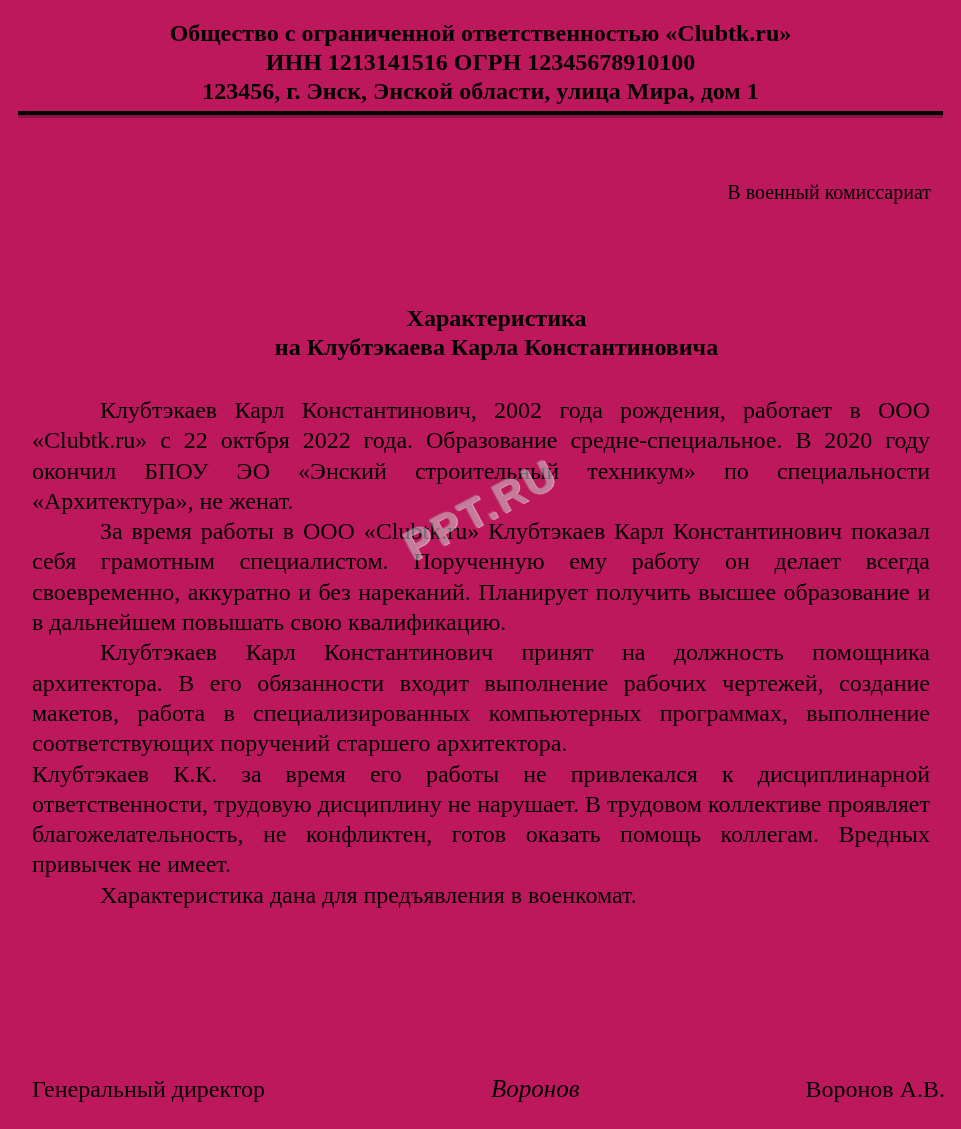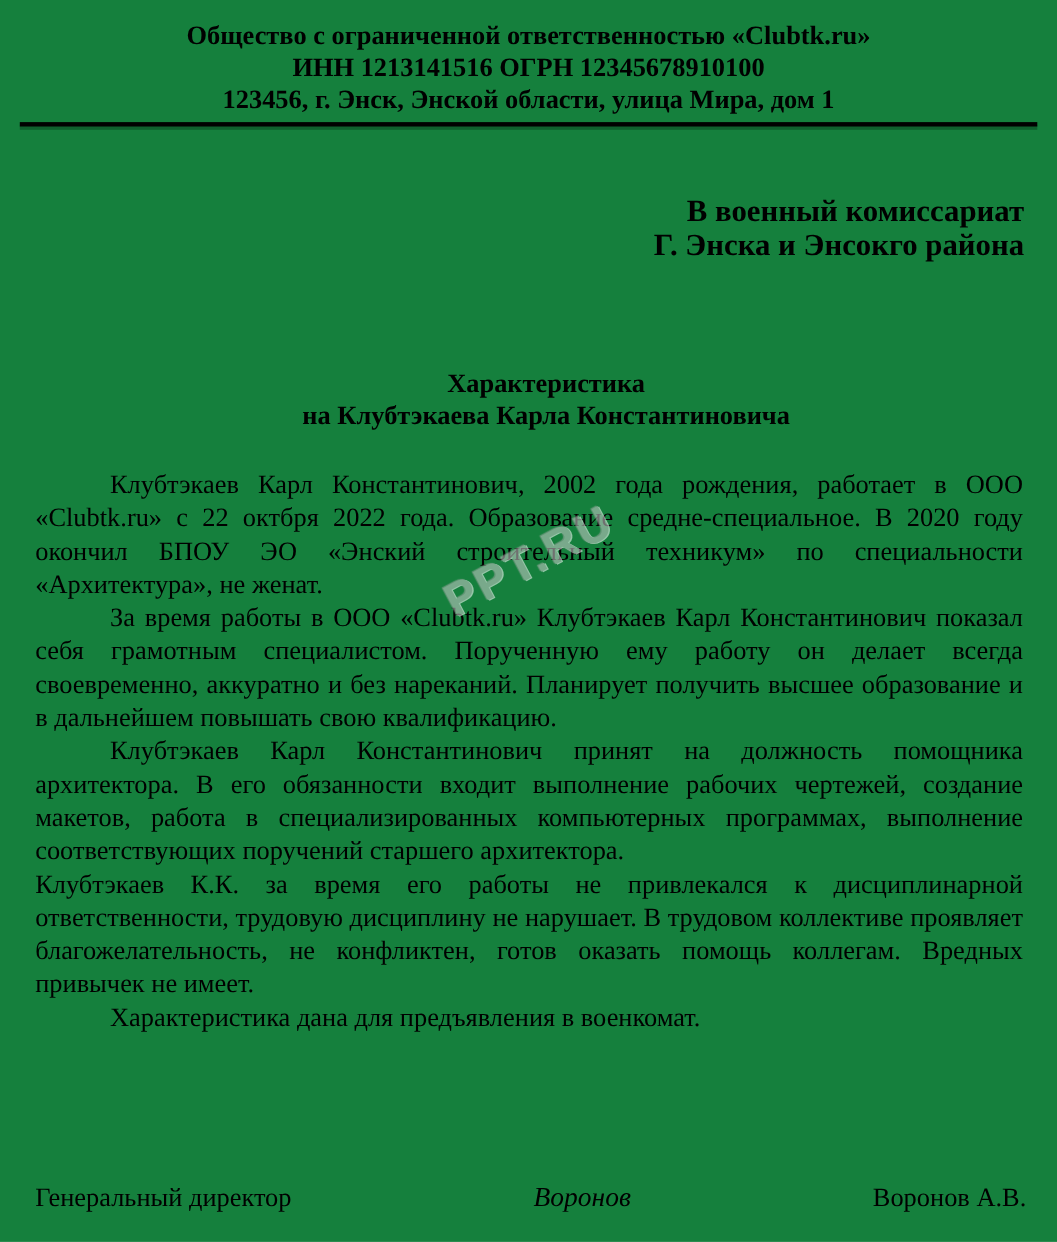--- a/index.html
+++ b/index.html
@@ -5,21 +5,21 @@
   * { margin: 0; padding: 0; box-sizing: border-box; }
 
   html, body {
     background: #ffffff;
   }
 
   .page {
     position: relative;
     width: 961px;
     height: 1129px;
-    background: #15803d;
+    background: #be185d;
     color: #000000;
     font-family: "Liberation Serif", "DejaVu Serif", serif;
     overflow: hidden;
   }
 
   
   .letterhead {
     padding-top: 19px;
     margin: 0 30px;
     text-align: center;
@@ -32,23 +32,22 @@
     margin: 5px 18px 0 18px;
     height: 4px;
     background: #000000;
     box-shadow: 0 3px 0 rgba(0,0,0,0.25);
   }
 
   
   .addressee {
     margin: 62px 30px 0 0;
     text-align: right;
-    font-size: 28px;
+    font-size: 20px;
     line-height: 31px;
-    font-weight: bold;
   }
 
   
   .doc-title {
     margin-top: 96px;
     text-align: center;
     font-weight: bold;
     font-size: 24px;
     line-height: 29px;
     padding-left: 32px;
@@ -80,21 +79,21 @@
     opacity: 0.55;
     text-shadow: 1px 1px 0 #ffffff, -1px -1px 1px #aaaaaa;
     pointer-events: none;
     user-select: none;
   }
 
   
   .signature-row {
     position: absolute;
     left: 32px;
-    right: 28px;
+    right: 16px;
     top: 1074px;
     display: flex;
     justify-content: space-between;
     align-items: baseline;
     font-size: 24px;
     line-height: 30px;
   }
 
   .signature-handwritten {
     font-style: italic;
@@ -109,21 +108,20 @@
   <header class="letterhead">
     <div>Общество с ограниченной ответственностью «Clubtk.ru»</div>
     <div>ИНН 1213141516 ОГРН 12345678910100</div>
     <div>123456, г. Энск, Энской области, улица Мира, дом 1</div>
   </header>
 
   <div class="letterhead-divider"></div>
 
   <div class="addressee">
     <div>В военный комиссариат</div>
-    <div>Г. Энска и Энсокго района</div>
   </div>
 
   <h1 class="doc-title">
     <div>Характеристика</div>
     <div>на Клубтэкаева Карла Константиновича</div>
   </h1>
 
   <main class="body-text">
     <p class="indent">Клубтэкаев Карл Константинович, 2002 года рождения, работает в ООО «Clubtk.ru» с 22 октбря 2022 года. Образование средне-специальное. В 2020 году окончил БПОУ ЭО «Энский строительный техникум» по специальности «Архитектура», не женат.</p>
     <p class="indent">За время работы в ООО «Clubtk.ru» Клубтэкаев Карл Константинович показал себя грамотным специалистом. Порученную ему работу он делает всегда своевременно, аккуратно и без нареканий. Планирует получить высшее образование и в дальнейшем повышать свою квалификацию.</p>

